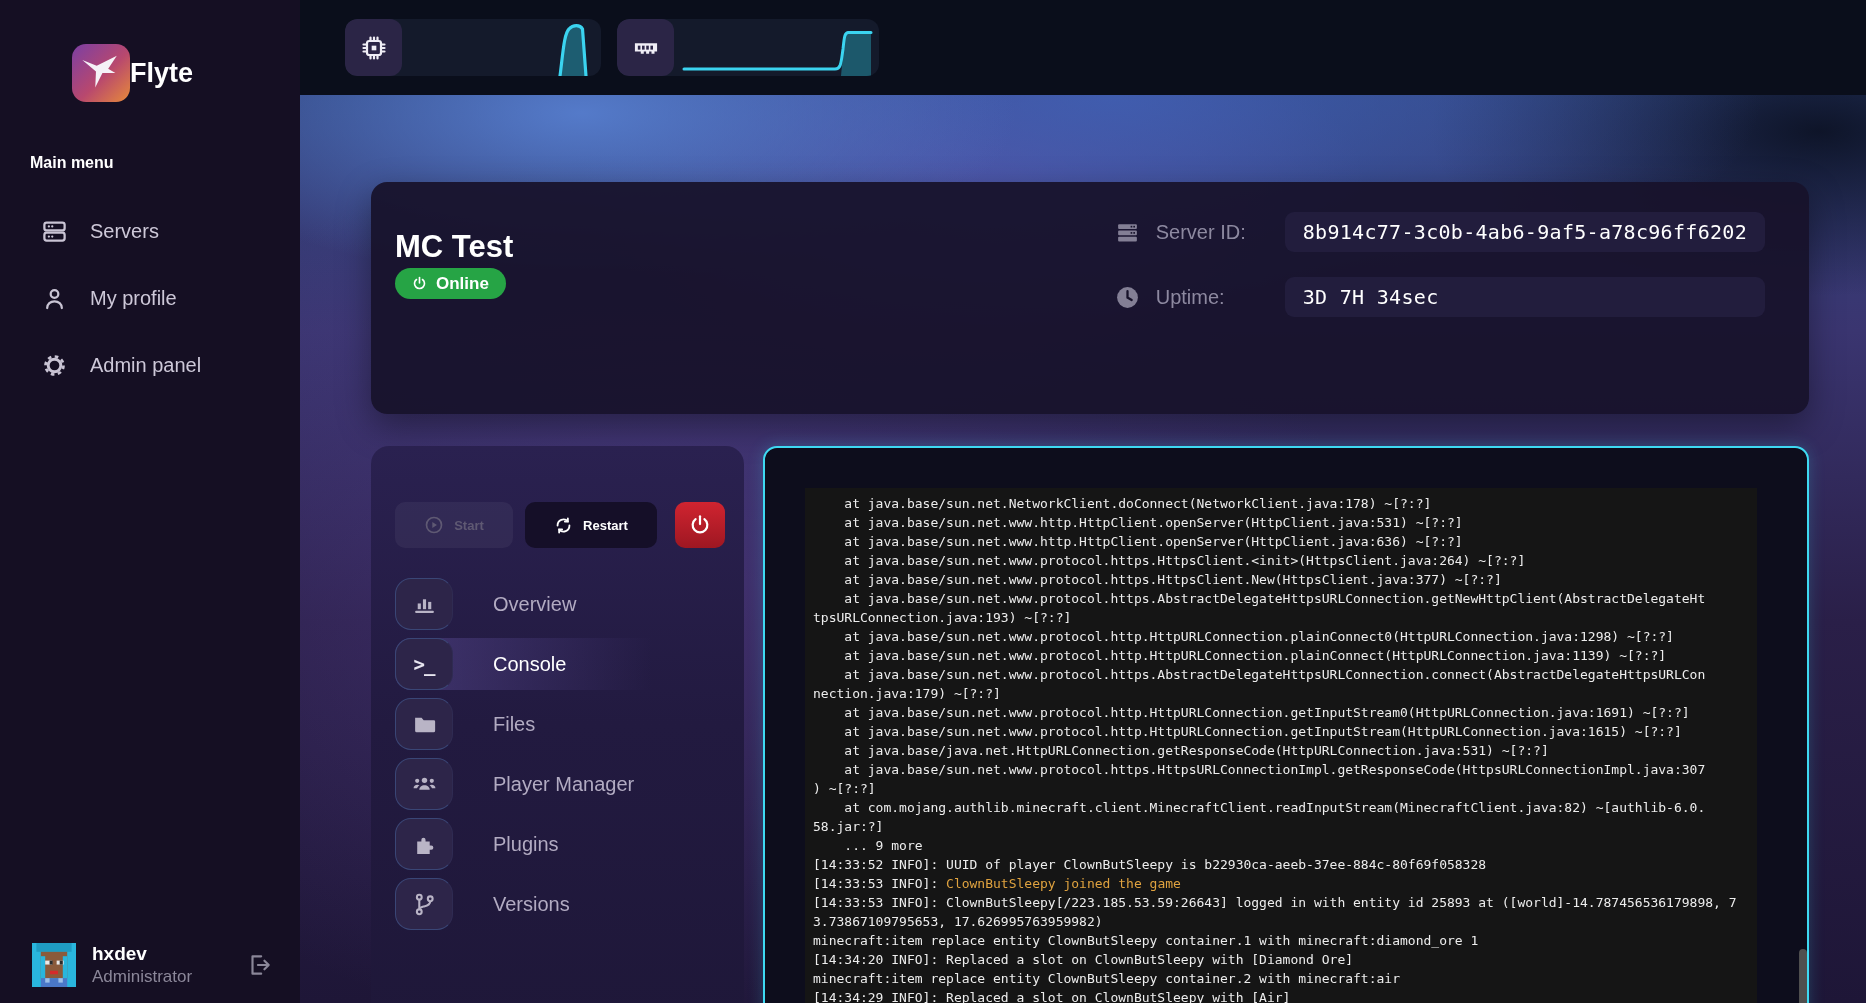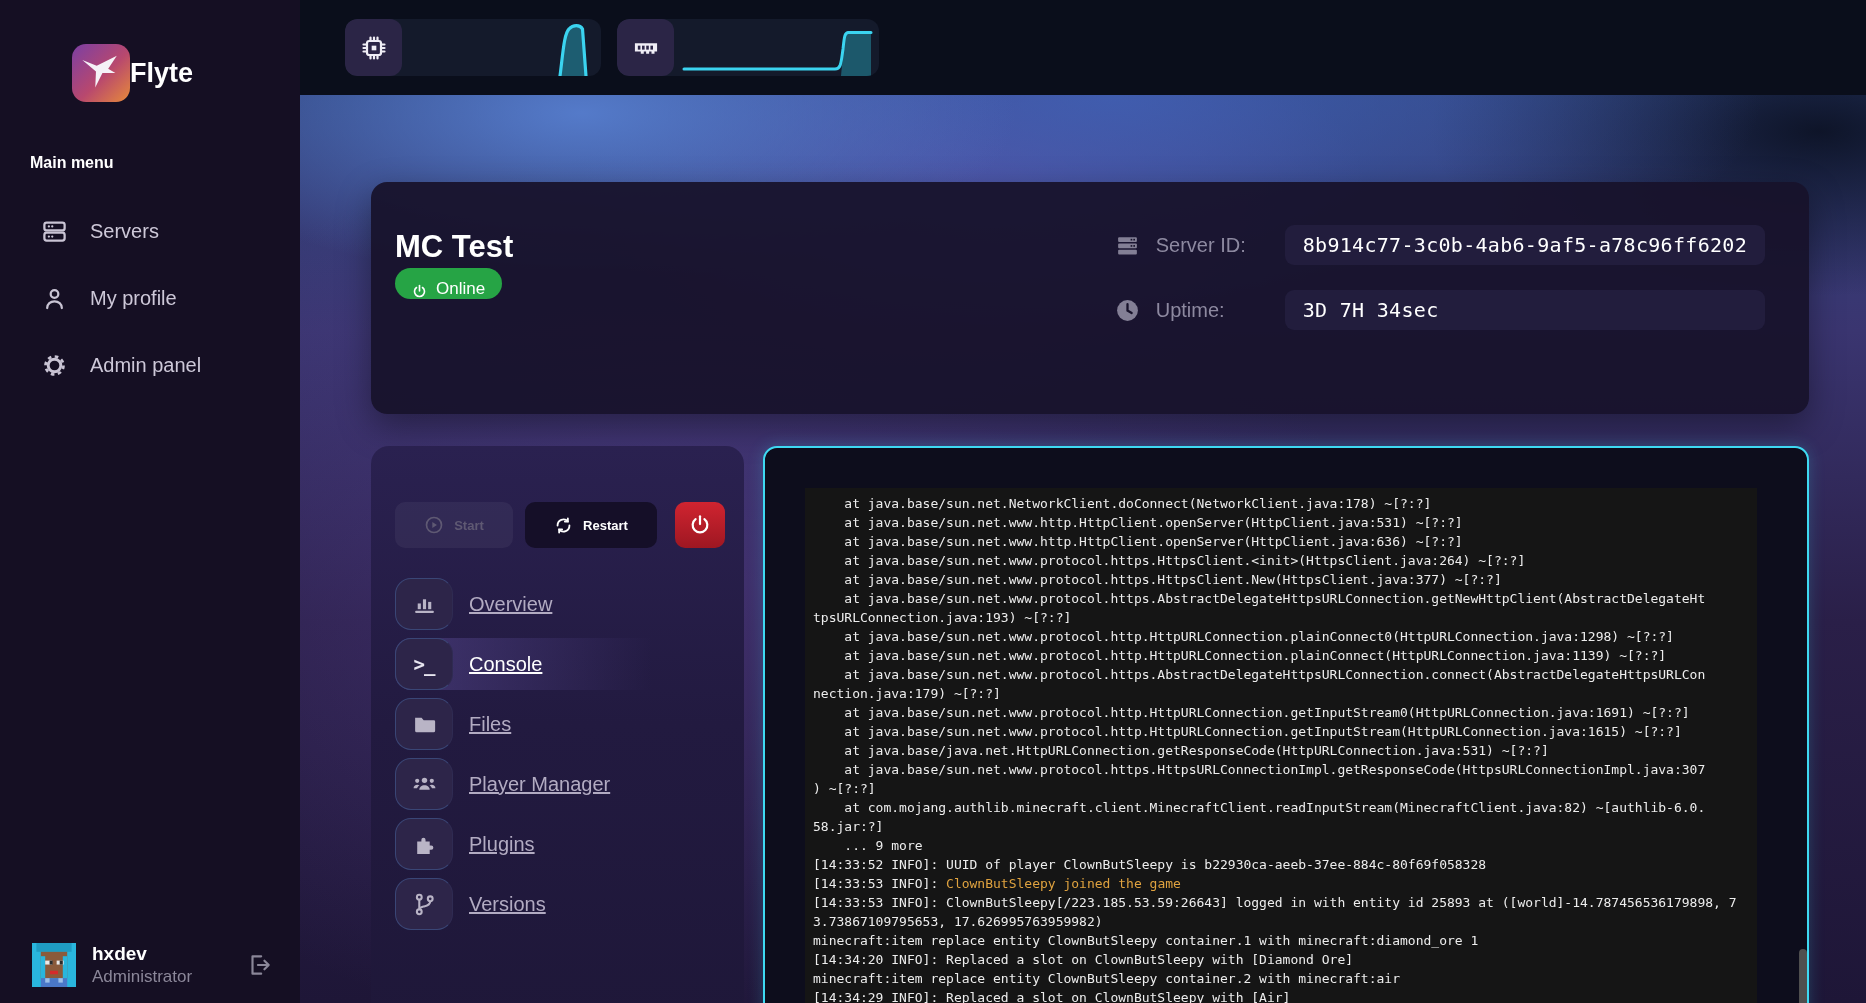--- a/index.html
+++ b/index.html
@@ -43,22 +43,22 @@
       radial-gradient(520px 220px at 97% 4%, rgba(12,18,36,.95), rgba(12,18,36,0) 75%),
       radial-gradient(900px 600px at 25% 55%, rgba(96,72,160,.40), rgba(96,72,160,0) 75%),
       linear-gradient(180deg,#31447e 0%,#3a3570 26%,#2a1f48 58%,#1e1637 100%);
     padding:87px 57px 0 71px;}
 
   
   .server-card{position:relative;height:232px;border-radius:16px;background:rgba(23,18,42,.94);
     box-shadow:0 12px 34px rgba(0,0,0,.38);}
   .page-title{position:absolute;left:24px;top:26px;font-size:31px;font-weight:bold;color:#fff;}
   .status-badge{position:absolute;left:24px;top:86px;height:31px;border-radius:16px;
-    display:inline-flex;align-items:flex-end;gap:9px;padding:0 17px;color:#fff;font-size:17px;font-weight:normal;}
-  .info{position:absolute;right:44px;top:43px;}
+    display:inline-flex;align-items:center;gap:9px;padding:0 17px;color:#fff;font-size:17px;font-weight:bold;}
+  .info{position:absolute;right:44px;top:30px;}
   .info-row{display:grid;grid-template-columns:28px 116px auto;align-items:center;gap:13px;margin-bottom:25px;height:40px;}
   .info-row svg{width:25px;height:25px;}
   .info-label{font-size:20px;color:#8d89a0;}
   .pill{background:#221d3d;border-radius:9px;height:40px;display:flex;align-items:center;padding:0 18px;
     font-family:"DejaVu Sans Mono",monospace;font-size:20px;color:#fff;letter-spacing:.3px;}
   .pill.redacted{width:232px;gap:8px;}
   .blob{height:12px;border-radius:6px;background:#6e6a80;filter:blur(6px);}
   .b1{width:34px;}.b2{width:72px;}.b3{width:38px;}.b4{width:34px;}
 
   
@@ -76,21 +76,21 @@
   .btn-stop svg{width:22px;height:22px;}
 
   .panel-nav{margin-top:30px;}
   .nav-row{display:flex;align-items:center;height:52px;margin-bottom:8px;border-radius:16px;cursor:pointer;width:330px;}
   .nav-row.active{background:linear-gradient(90deg,rgba(96,80,158,.48),rgba(96,80,158,0) 78%);}
   .tile{width:58px;height:52px;border-radius:16px;background:#2d2549;flex:0 0 auto;
     border:1px solid rgba(100,170,255,.25);border-right-color:rgba(100,170,255,.05);
     display:flex;align-items:center;justify-content:center;}
   .tile svg{width:25px;height:25px;}
   .tile .term{font-family:"DejaVu Sans Mono",monospace;font-weight:bold;font-size:19px;color:#e8e6f0;letter-spacing:-1px;}
-  .nav-lbl{margin-left:16px;font-size:20px;color:#b2abc2;text-decoration:underline;}
+  .nav-lbl{margin-left:40px;font-size:20px;color:#b2abc2;}
   .nav-row.active .nav-lbl{color:#fff;}
 
   .console-panel{flex:1;height:620px;border:2px solid #3ed9f2;border-radius:14px;background:#0d0d1c;
     position:relative;overflow:hidden;box-shadow:0 0 16px rgba(62,217,242,.22);}
   .log{position:absolute;left:40px;top:40px;right:50px;bottom:-20px;background:#151515;
     font-family:"DejaVu Sans Mono",monospace;font-size:13px;line-height:19px;color:#ededed;
     white-space:pre;overflow:hidden;padding:6px 0 0 8px;}
   .log-line{height:19px;}
   .scroll-thumb{position:absolute;right:0px;bottom:0;width:8px;height:115px;background:#4f4f4f;border-radius:4px;}
 </style>

